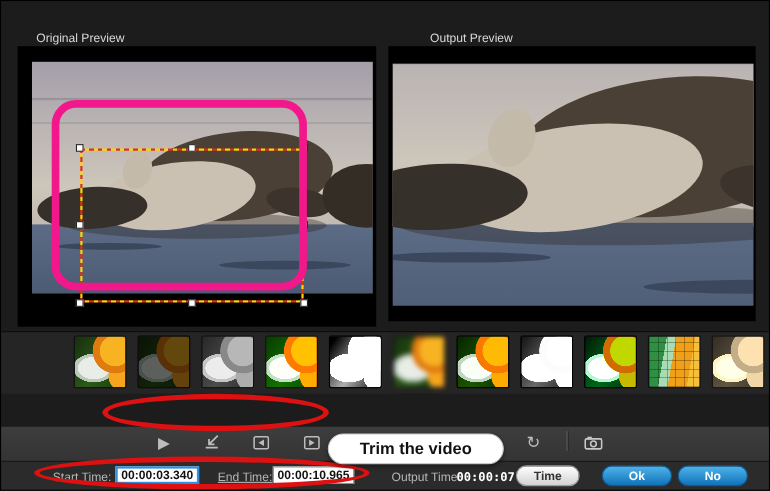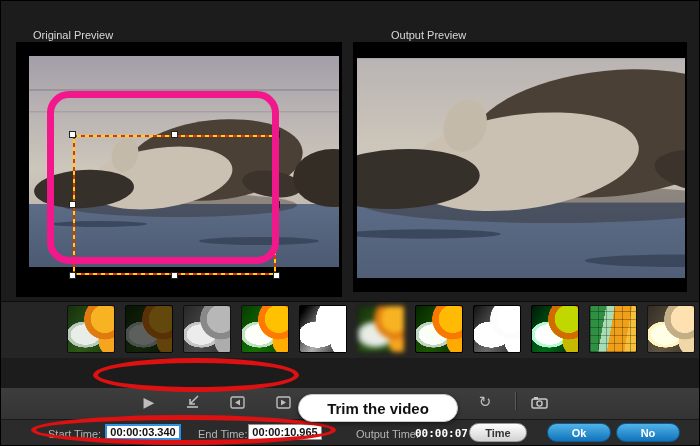--- a/index.html
+++ b/index.html
@@ -90,21 +90,21 @@
   .t-icon{position:absolute;top:4px;color:#bdbdbd;cursor:pointer;display:flex;align-items:center;justify-content:center;width:20px;height:20px;}
   .i-play{left:138px;font-size:14px;}
   .i-export{left:182px;} .i-prev{left:226px;} .i-next{left:272px;}
   .i-rot1{left:432px;font-size:15px;} .i-rot2{left:474px;font-size:15px;}
   .i-cam{left:528px;}
   .ctrl-sep{position:absolute;left:514px;top:4px;width:1px;height:18px;background:#5a5a5a;box-shadow:1px 0 0 #262626;}
 
   
   .bottom-row{position:absolute;left:0;top:418px;width:700px;height:28px;background:#2b2b2b;border-top:1px solid #191919;}
   .fld-label{position:absolute;top:8px;font-size:11px;color:#b5b5b5;}
-  .l-start{left:47px;} .l-end{left:197px;} .l-cut{left:355px;}
+  .l-start{left:47px;} .l-end{left:197px;text-decoration:underline;} .l-cut{left:355px;}
   .time-input{position:absolute;top:4px;height:16px;font-size:11px;font-weight:bold;color:#111;
     font-family:"Liberation Sans",sans-serif;text-align:center;background:#fff;padding:0;}
   .in-start{left:104px;width:76px;border:2px solid #2f8fe0;}
   .in-end{left:247px;width:74px;border:1px solid #909090;}
   .cut-value{position:absolute;left:414px;top:7px;font-size:11px;font-weight:bold;color:#fff;font-family:"DejaVu Sans Mono",monospace;}
   .pill{position:absolute;top:3px;height:19px;border-radius:10px;font-size:11px;font-weight:bold;
     display:flex;align-items:center;justify-content:center;cursor:pointer;}
   .btn-reset{left:468px;width:58px;background:linear-gradient(#ffffff,#d2d2d2);border:1px solid #9a9a9a;color:#333;}
   .btn-ok{left:546px;width:64px;background:linear-gradient(#4fb3ea,#1173b9);border:1px solid #0d5a94;color:#fff;}
   .btn-no{left:615px;width:64px;background:linear-gradient(#4fb3ea,#1173b9);border:1px solid #0d5a94;color:#fff;}

